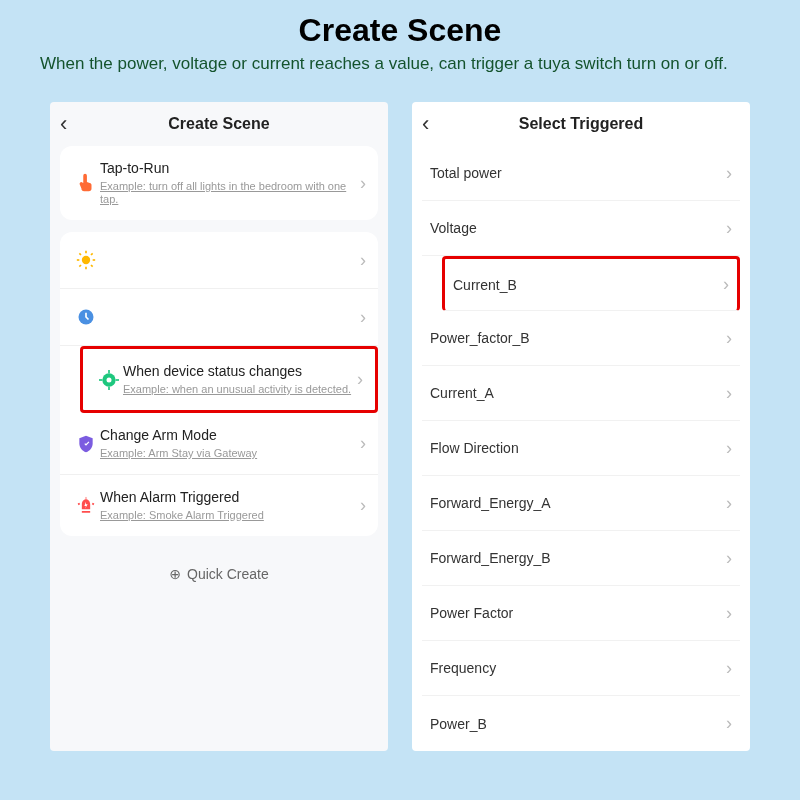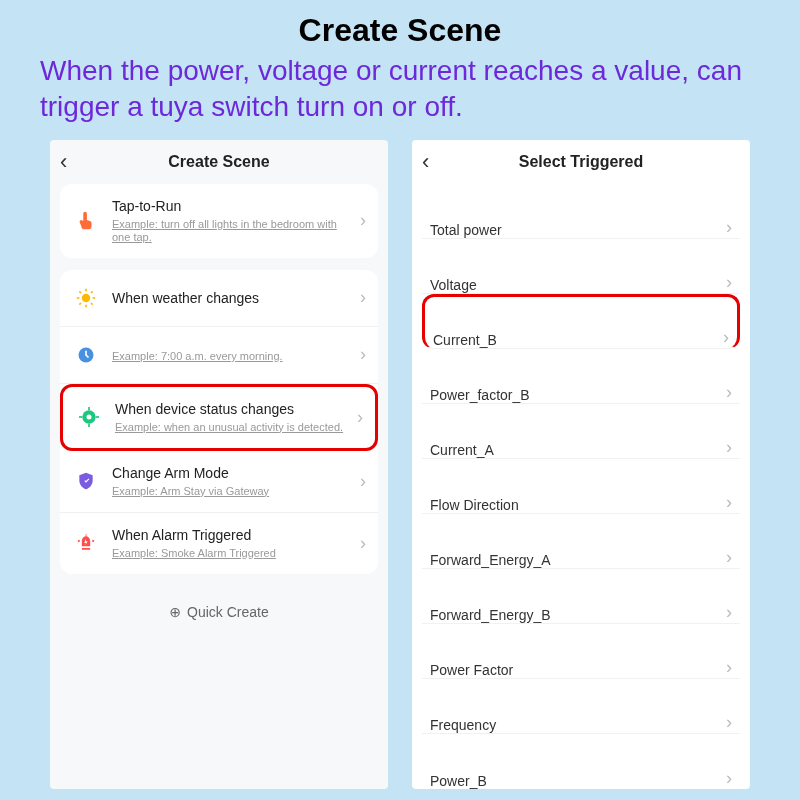--- a/index.html
+++ b/index.html
@@ -12,24 +12,24 @@
       overflow: hidden;
     }
     .main-title {
       font-size: 32px;
       font-weight: bold;
       text-align: center;
       color: #000;
       margin-bottom: 4px;
     }
     .subtitle {
-      font-size: 28px;
-      color: #6d28d9;
+      font-size: 17px;
+      color: #14532d;
       line-height: 1.3;
-      margin-bottom: 14px;
+      margin-bottom: 27px;
     }
     .phones {
       display: flex;
       gap: 24px;
       justify-content: center;
     }
     .phone {
       width: 338px;
       background: #fff;
       border-radius: 4px;
@@ -58,21 +58,20 @@
     }
     .card {
       background: #fff;
       border-radius: 12px;
       margin-bottom: 12px;
     }
     .row {
       display: flex;
       align-items: center;
       padding: 14px 12px;
-      gap: 12px;
     }
     .row-inner {
       border-bottom: 1px solid #f0f0f0;
     }
     .row-inner:last-child { border-bottom: none; }
     .icon-wrap {
       width: 28px;
       height: 28px;
       display: flex;
       align-items: center;
@@ -93,35 +92,36 @@
       line-height: 1.2;
       text-decoration: underline;
     }
     .chev {
       color: #bbb;
       font-size: 18px;
       flex-shrink: 0;
     }
     .highlight-red {
       border: 3px solid #e60000;
-      border-radius: 12px;
+      border-radius: 4px;
+      margin-left: 20px;
     }
     .quick-create {
       text-align: center;
       font-size: 14px;
       color: #666;
       padding: 18px 0 4px;
       display: flex;
       justify-content: center;
       align-items: center;
       gap: 6px;
     }
     .fn-row {
       display: flex;
-      align-items: flex-end;
+      align-items: center;
       justify-content: space-between;
       height: 55px;
       border-bottom: 1px solid #f1f1f1;
       padding: 0 8px;
     }
     .fn-label {
       font-size: 14px;
       color: #333;
     }
   </style>
@@ -166,34 +166,32 @@
                 <line x1="1" y1="12" x2="4" y2="12"></line>
                 <line x1="20" y1="12" x2="23" y2="12"></line>
                 <line x1="4" y1="4" x2="6" y2="6"></line>
                 <line x1="18" y1="18" x2="20" y2="20"></line>
                 <line x1="4" y1="20" x2="6" y2="18"></line>
                 <line x1="18" y1="6" x2="20" y2="4"></line>
               </g>
             </svg>
         </div>
         <div class="text-block">
-          <div class="row-title">When weather changes</div>
         </div>
         <div class="chev">›</div>
       </div>
 
       <div class="row row-inner">
         <div class="icon-wrap">
           <svg width="20" height="20" viewBox="0 0 24 24">
               <circle cx="12" cy="12" r="9" fill="#4a90e2"></circle>
               <path stroke="#fff" stroke-width="2" fill="none" d="M12 7v5l3 3"></path>
             </svg>
         </div>
         <div class="text-block">
-          <div class="row-example">Example: 7:00 a.m. every morning.</div>
         </div>
         <div class="chev">›</div>
       </div>
 
       <div class="row row-inner highlight-red">
         <div class="icon-wrap">
           <svg width="20" height="20" viewBox="0 0 24 24">
               <circle cx="12" cy="12" r="8" fill="#1ec77e"></circle>
               <circle cx="12" cy="12" r="3" fill="#fff"></circle>
               <line x1="12" y1="0" x2="12" y2="4" stroke="#1ec77e" stroke-width="2"></line>

